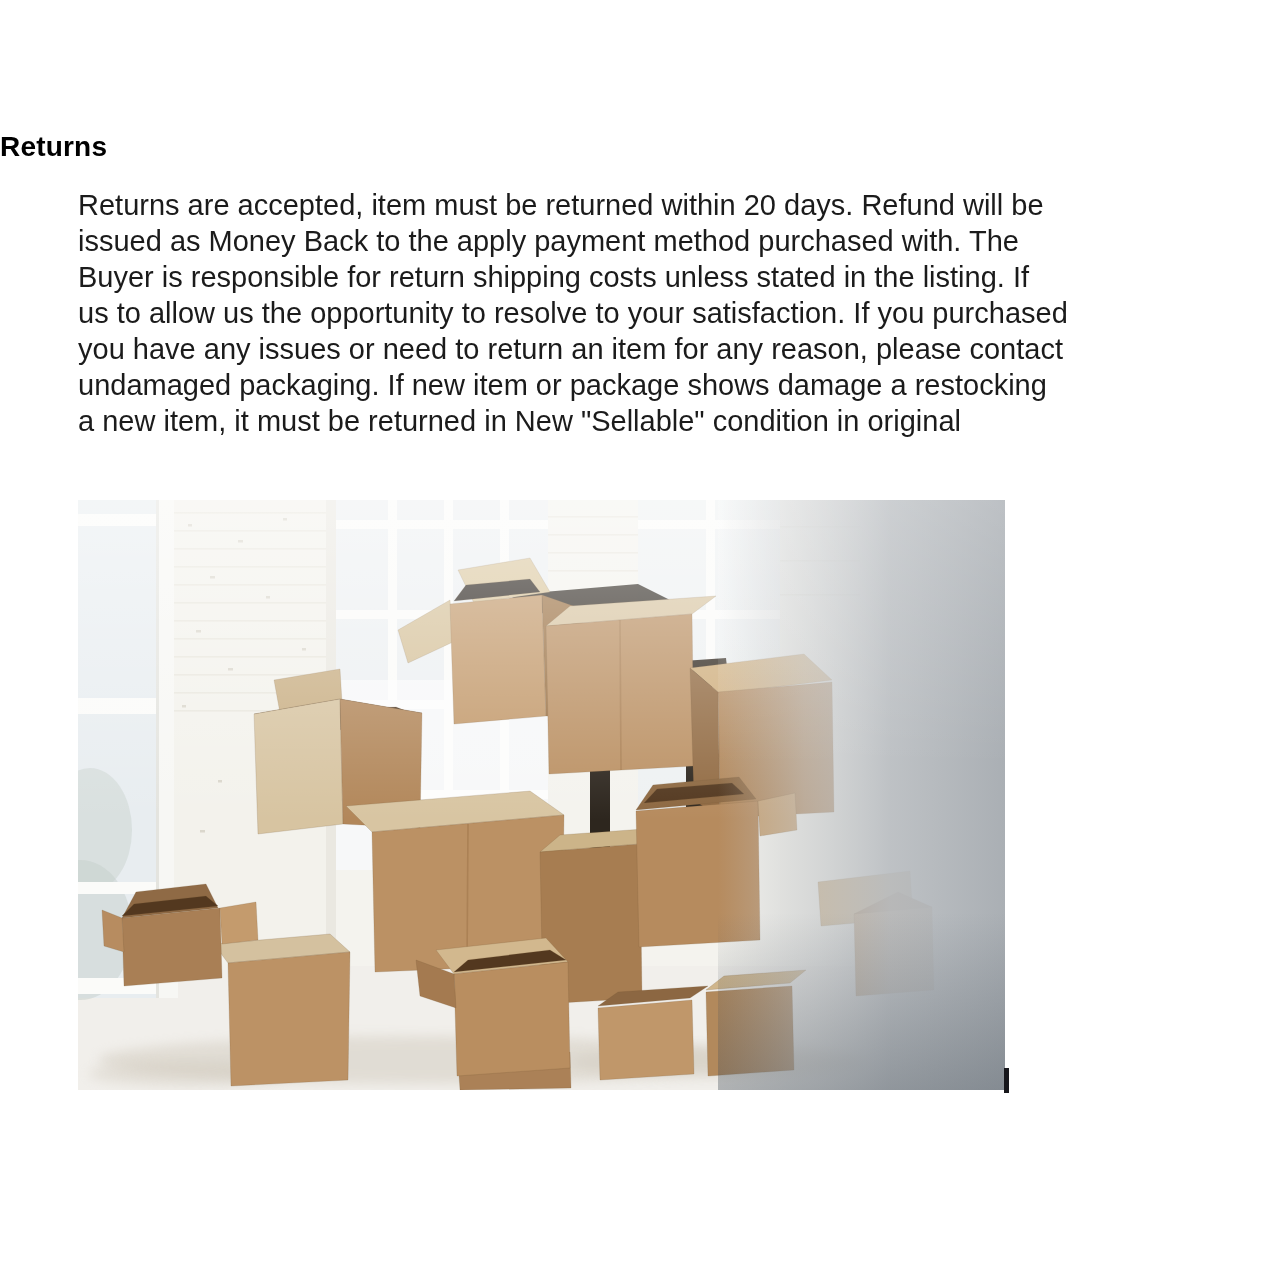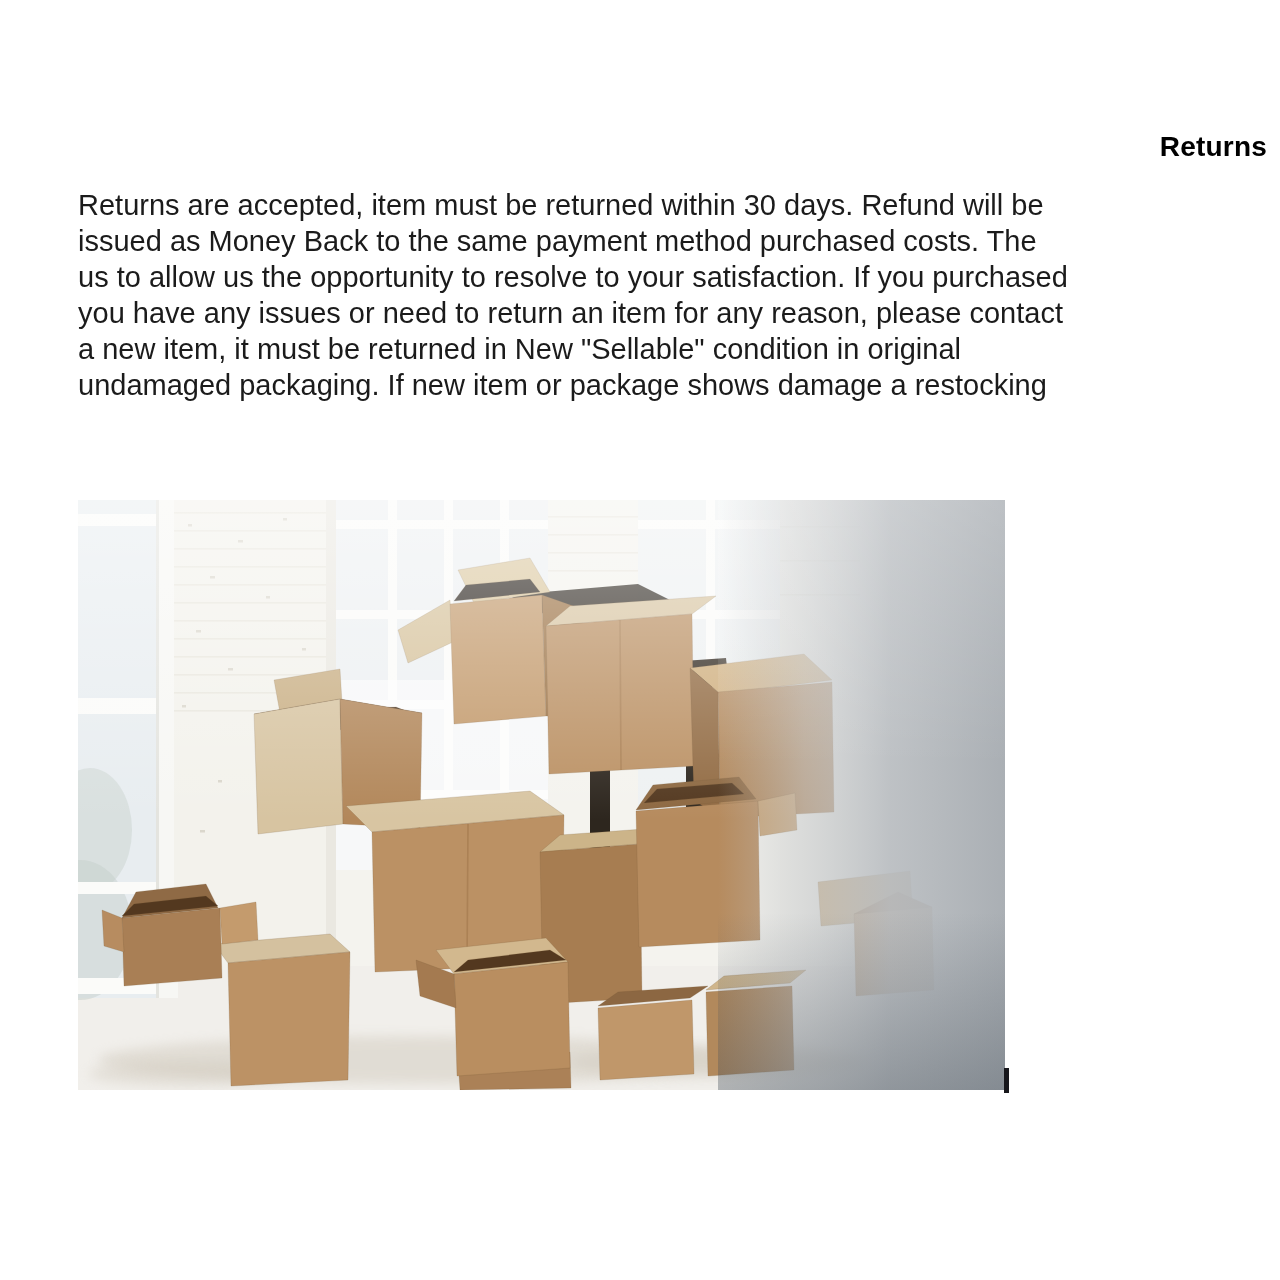--- a/index.html
+++ b/index.html
@@ -5,21 +5,21 @@
   html,body{margin:0;padding:0;}
   body{
     width:1280px;height:1280px;
     background:var(--t-page_bg,#fff);
     font-family:"Liberation Sans","DejaVu Sans",sans-serif;
     position:relative;overflow:hidden;
   }
   .page{position:absolute;inset:0;}
   .title{
     position:absolute;top:112px;left:0;width:1267px;
-    text-align:right;
+    text-align:left;
     font-size:28px;font-weight:bold;
     color:var(--t-title_color,#000);
     letter-spacing:0.2px;
   }
   .policy{
     position:absolute;top:187px;left:78px;width:1140px;
     color:var(--t-body_color,#1b1b1b);
   }
   .policy .line{
     font-size:29px;line-height:36px;white-space:nowrap;
@@ -36,26 +36,27 @@
   .crease{stroke:#9b7146;stroke-opacity:.5;stroke-width:1.6;fill:none;}
 </style>
 </head>
 <body>
 
 <div class="page">
 
   <h1 class="title">Returns</h1>
 
   <div class="policy">
-    <div class="line">Returns are accepted, item must be returned within 30 days. Refund will be</div>
-    <div class="line">issued as Money Back to the same payment method purchased costs. The</div>
+    <div class="line">Returns are accepted, item must be returned within 20 days. Refund will be</div>
+    <div class="line">issued as Money Back to the apply payment method purchased with. The</div>
+    <div class="line">Buyer is responsible for return shipping costs unless stated in the listing. If</div>
     <div class="line">us to allow us the opportunity to resolve to your satisfaction. If you purchased</div>
     <div class="line">you have any issues or need to return an item for any reason, please contact</div>
+    <div class="line">undamaged packaging. If new item or package shows damage a restocking</div>
     <div class="line">a new item, it must be returned in New "Sellable" condition in original</div>
-    <div class="line">undamaged packaging. If new item or package shows damage a restocking</div>
   </div>
 
   <figure class="photo" aria-label="Pile of brown cardboard moving boxes stacked in a bright white room with large windows, white brick pillars and a blurred gray wall edge on the right">
     <svg viewBox="0 0 927 590" preserveAspectRatio="none" aria-hidden="true">
       <defs>
         <linearGradient id="colGradX" x1="0" y1="0" x2="1" y2="0">
           <stop offset="0" stop-color="#bec1c4" stop-opacity="0"></stop>
           <stop offset="0.3" stop-color="#c4c7ca" stop-opacity="0.55"></stop>
           <stop offset="0.6" stop-color="#b9bdc1" stop-opacity="0.92"></stop>
           <stop offset="1" stop-color="#aaafb4" stop-opacity="1"></stop>

